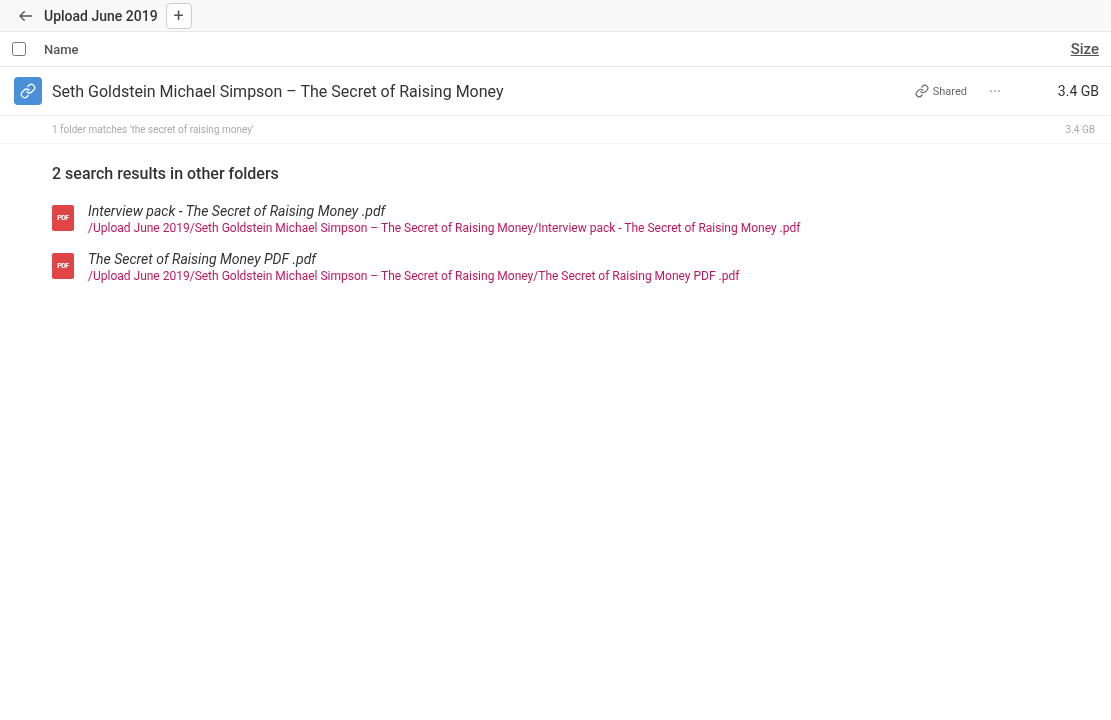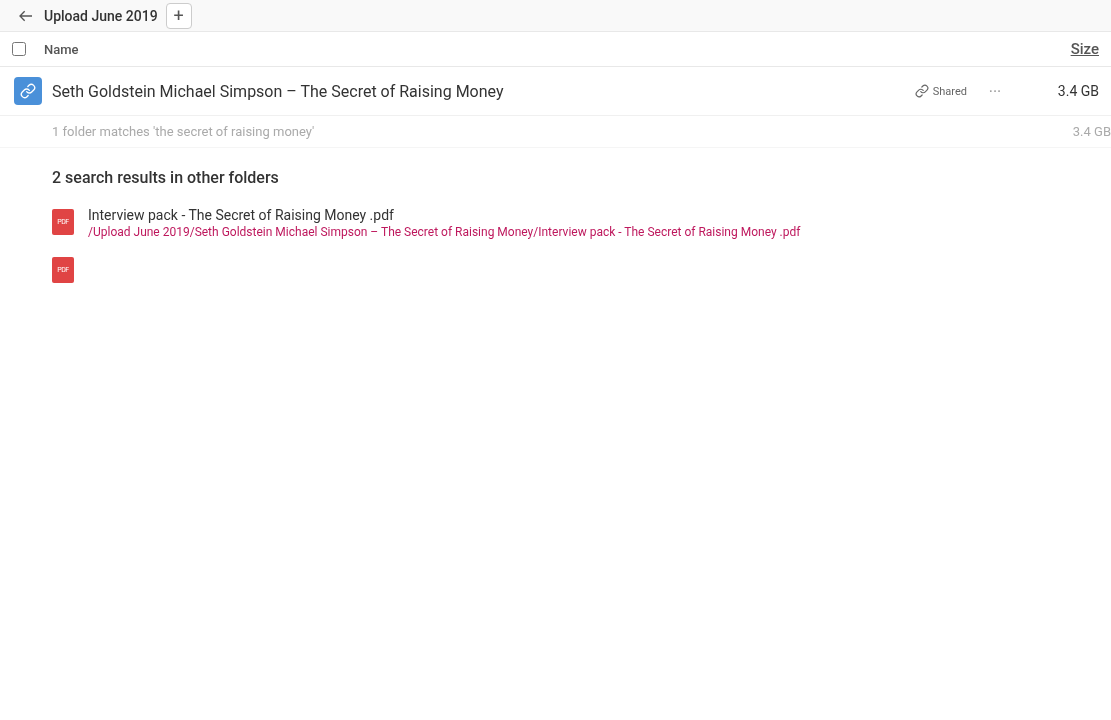--- a/index.html
+++ b/index.html
@@ -148,22 +148,22 @@
     }
     .folder-size {
       width: 80px;
       text-align: right;
       font-size: 14px;
       color: #333;
     }
 
     
     .match-info {
-      padding: 8px 0 8px 52px;
-      font-size: 13px;
+      padding: 8px 16px 8px 52px;
+      font-size: 10px;
       color: #aaa;
       display: flex;
       justify-content: space-between;
       border-bottom: 1px solid #f5f5f5;
     }
 
     
     .other-folders-header {
       padding: 20px 24px 12px 52px;
       font-size: 16px;
@@ -186,31 +186,32 @@
     }
     .pdf-icon {
       width: 22px;
       height: 26px;
       background: #e04444;
       border-radius: 2px;
       display: flex;
       align-items: center;
       justify-content: center;
       font-size: 7px;
-      font-weight: normal;
+      font-weight: bold;
       color: #fff;
       letter-spacing: -0.5px;
     }
     .result-text {
       flex: 1;
     }
     .result-filename {
       font-size: 14px;
       color: #333;
       margin-bottom: 2px;
+      font-style: italic;
     }
     .result-path {
       font-size: 12px;
       color: #be185d;
     }
 
     input[type="checkbox"] {
       width: 14px;
       height: 14px;
       cursor: pointer;
@@ -272,13 +273,17 @@
   <div class="result-text">
     <div class="result-filename">Interview pack - The Secret of Raising Money .pdf</div>
     <div class="result-path">/Upload June 2019/Seth Goldstein Michael Simpson – The Secret of Raising Money/Interview pack - The Secret of Raising Money .pdf</div>
   </div>
 </div>
 
 <div class="result-row">
   <div class="pdf-icon-wrap">
     <div class="pdf-icon">PDF</div>
   </div>
+  <div class="result-text">
+    <div class="result-filename">The Secret of Raising Money PDF .pdf</div>
+    <div class="result-path">/Upload June 2019/Seth Goldstein Michael Simpson – The Secret of Raising Money/The Secret of Raising Money PDF .pdf</div>
+  </div>
 </div>
 
 </body></html>

